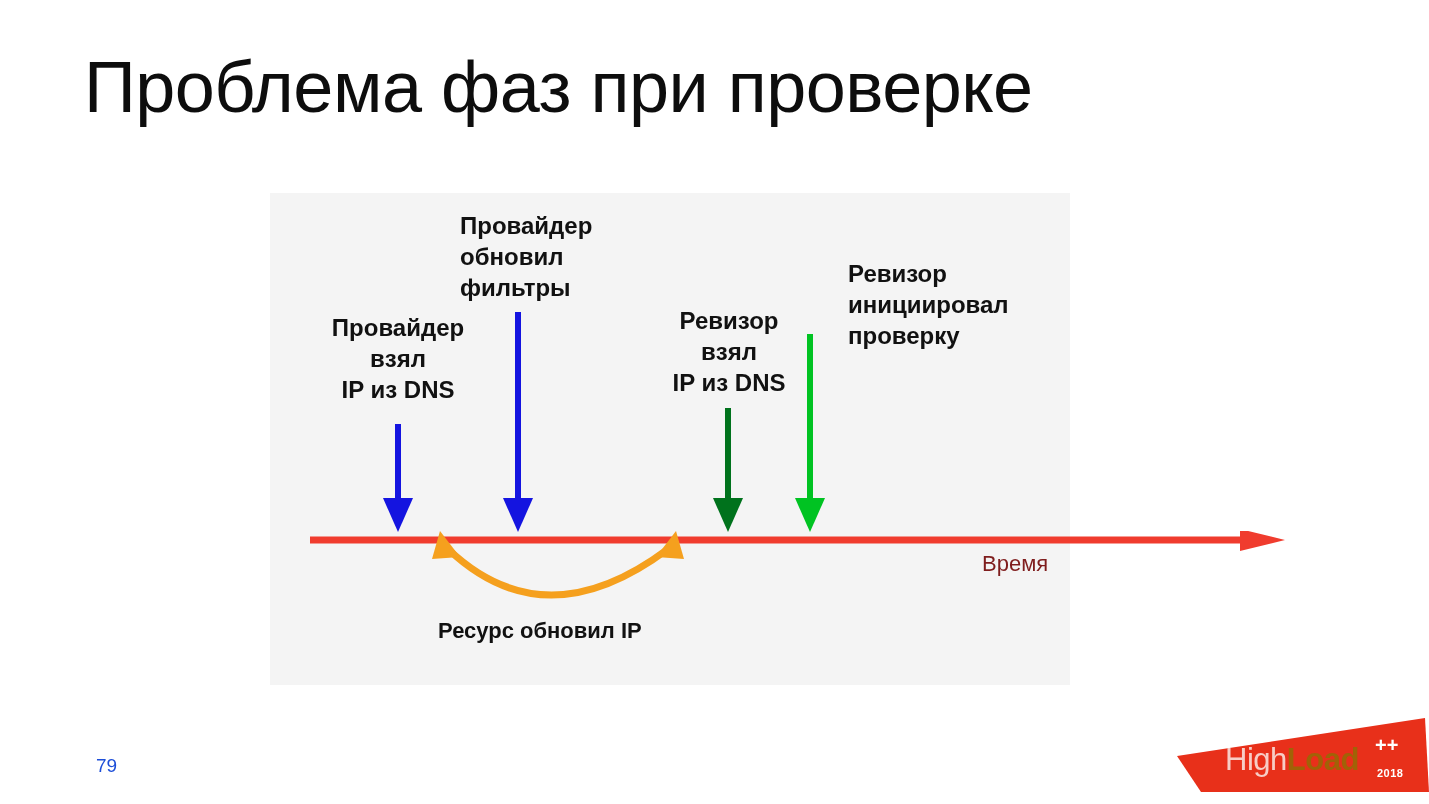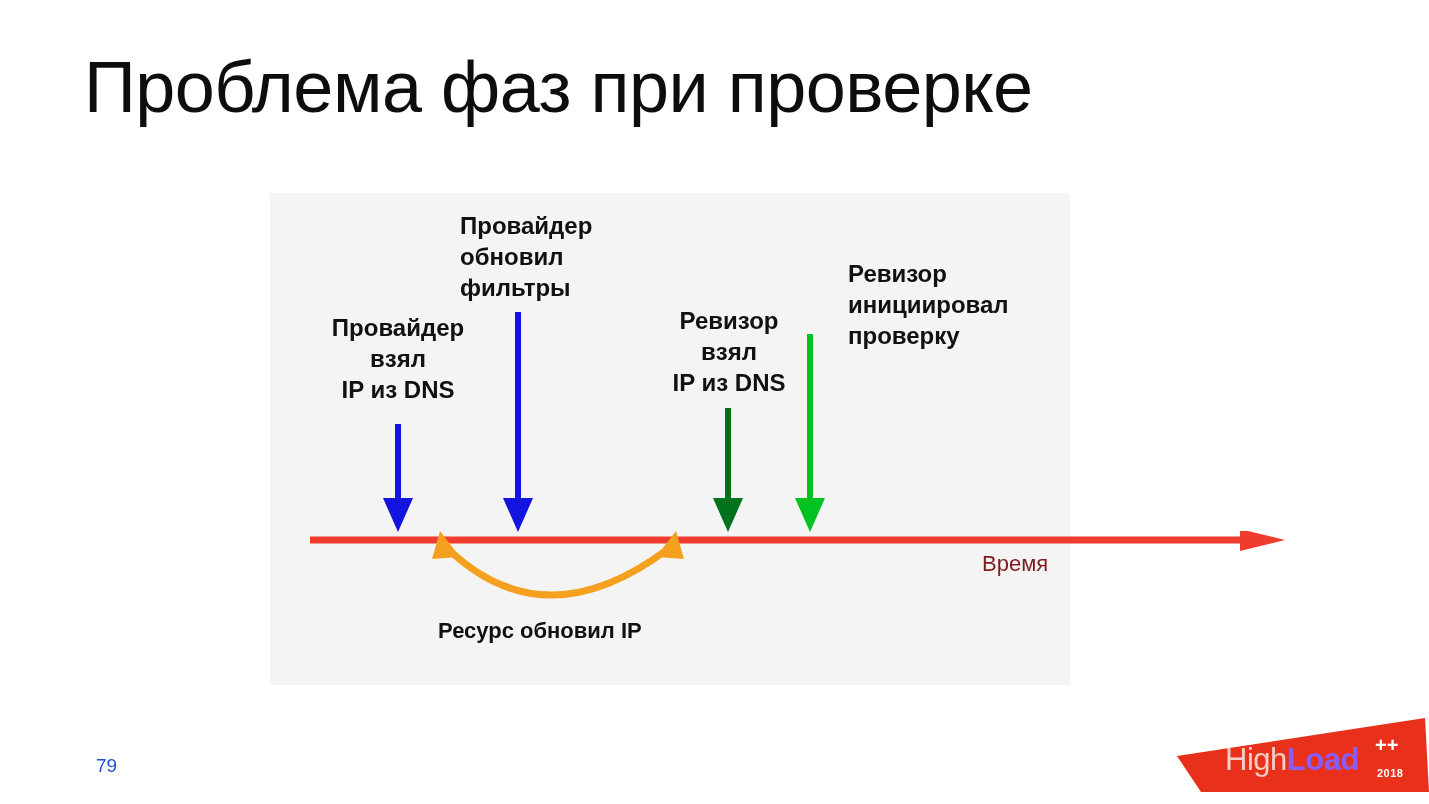--- a/index.html
+++ b/index.html
@@ -114,21 +114,21 @@
   .logo-text {
     position: absolute;
     left: 48px;
     top: 26px;
     font-size: 31px;
     color: #ffffff;
     letter-spacing: -0.5px;
     white-space: nowrap;
   }
   .logo-light { font-weight: 300; color: #f7cdc6; }
-  .logo-bold  { font-weight: bold; color: #8b5cf6; }
+  .logo-bold  { font-weight: bold; color: #a16207; }
   .logo-plus {
     position: absolute;
     left: 198px;
     top: 18px;
     font-size: 20px;
     font-weight: bold;
     color: #ffffff;
   }
   .logo-year {
     position: absolute;

